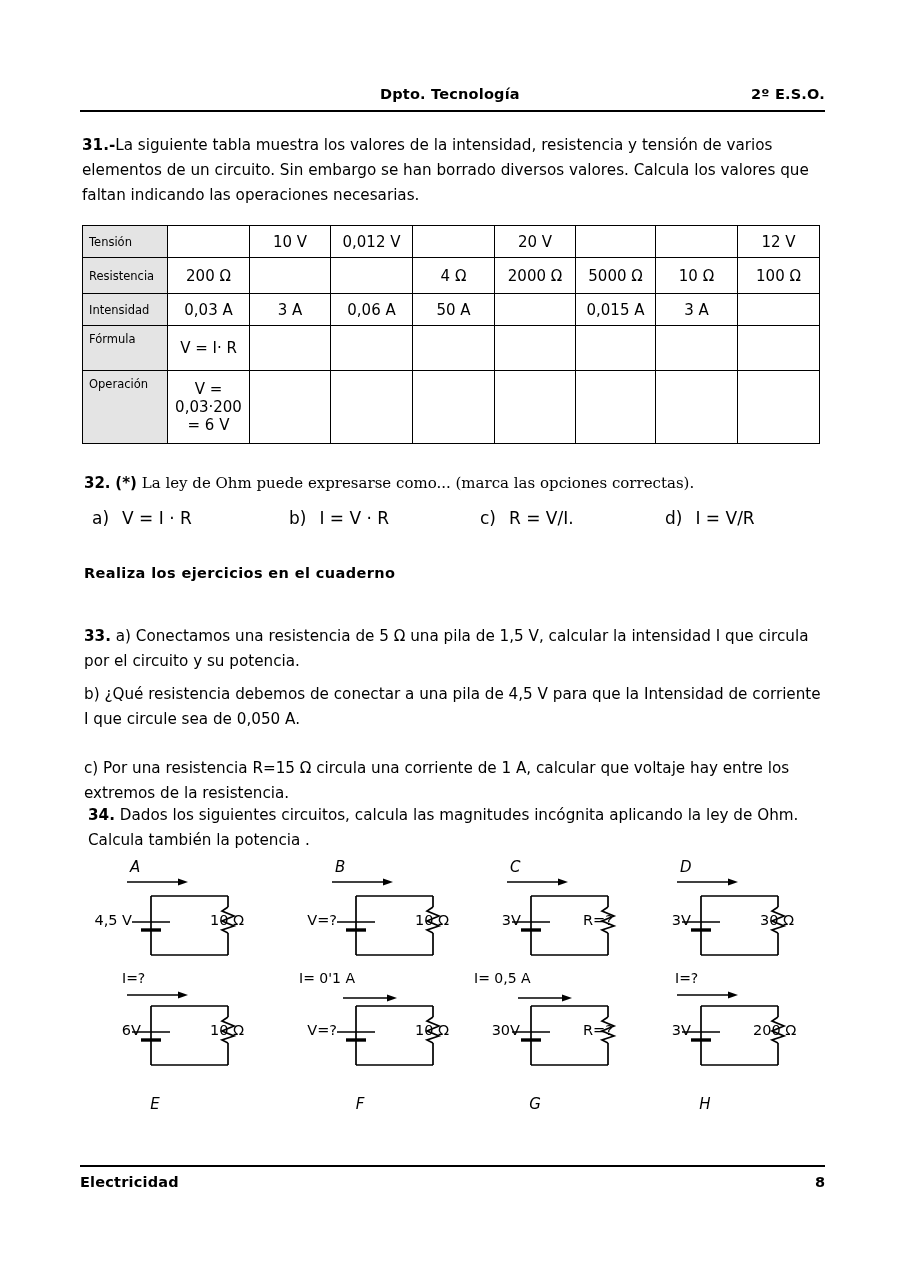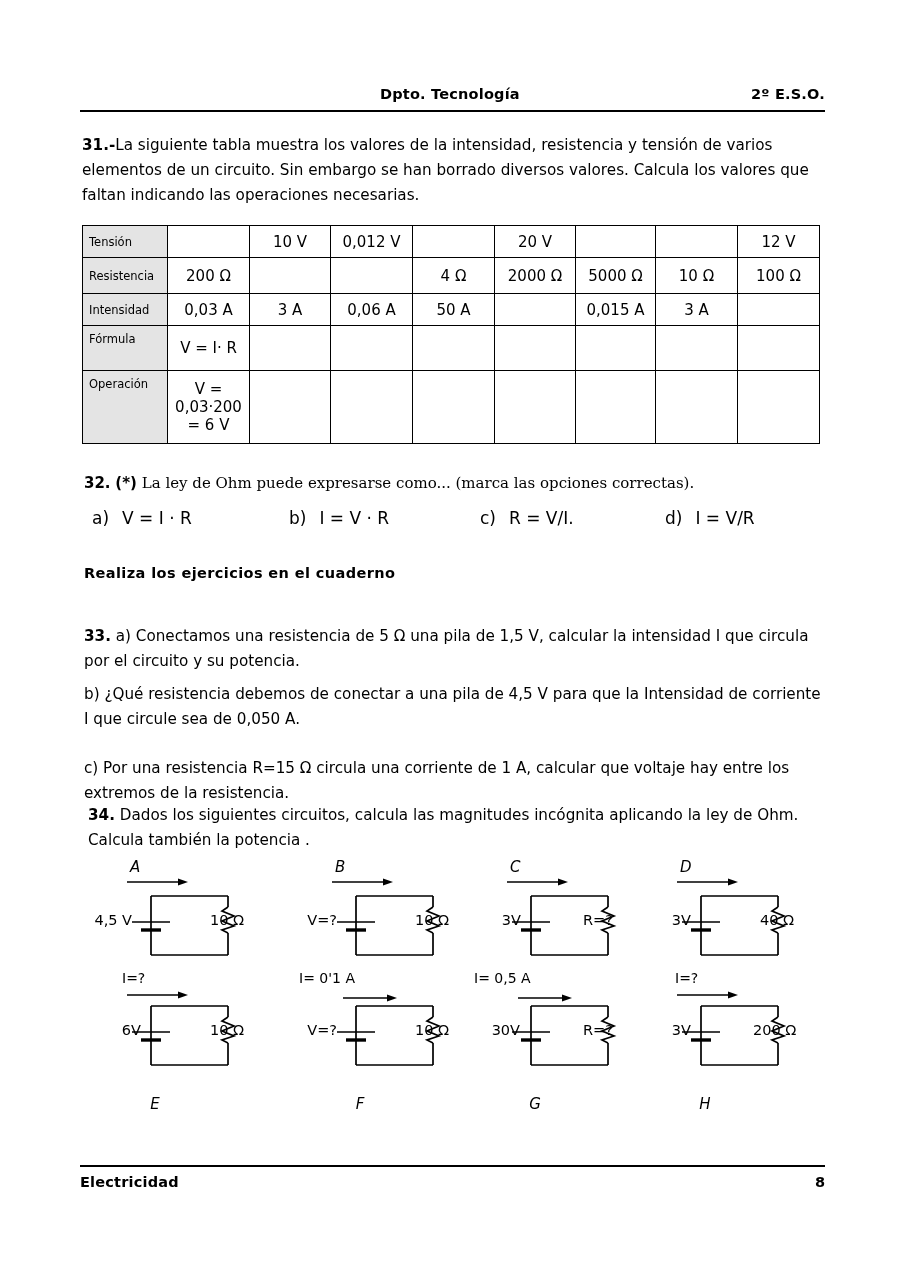--- a/index.html
+++ b/index.html
@@ -314,21 +314,21 @@
       <div class="cir-toplabel">D</div>
       <svg class="cir-svg" width="200" height="120">
         <line x1="57" y1="22" x2="108" y2="22" stroke="#000" stroke-width="1.6"></line>
         <polygon points="108,18.5 118,22 108,25.5" fill="#000"></polygon>
         <path d="M81,36 L81,66 M81,66 L81,95 M81,95 L158,95 M158,95 L158,73 M158,47 L158,36 M158,36 L81,36" fill="none" stroke="#000" stroke-width="1.7"></path>
         <line x1="62" y1="62" x2="100" y2="62" stroke="#000" stroke-width="1.6"></line>
         <line x1="71" y1="70" x2="91" y2="70" stroke="#000" stroke-width="3.4"></line>
         <path d="M158,47 L152,51 L164,56 L152,61 L164,66 L152,70 L158,73" fill="none" stroke="#000" stroke-width="1.7"></path>
       </svg>
       <div class="cir-left" style="width:76px;left:-5px;">3V</div>
-      <div class="cir-right">40 Ω</div>
+      <div class="cir-right">30 Ω</div>
     </div>
 
     <div class="circuit" style="left:70px;top:110px;">
       <div class="cir-arrowlabel" style="left:52px;">I=?</div>
       <svg class="cir-svg" width="200" height="120">
         <line x1="57" y1="25" x2="108" y2="25" stroke="#000" stroke-width="1.6"></line>
         <polygon points="108,21.5 118,25 108,28.5" fill="#000"></polygon>
         <path d="M81,36 L81,66 M81,66 L81,95 M81,95 L158,95 M158,95 L158,73 M158,47 L158,36 M158,36 L81,36" fill="none" stroke="#000" stroke-width="1.7"></path>
         <line x1="62" y1="62" x2="100" y2="62" stroke="#000" stroke-width="1.6"></line>
         <line x1="71" y1="70" x2="91" y2="70" stroke="#000" stroke-width="3.4"></line>

